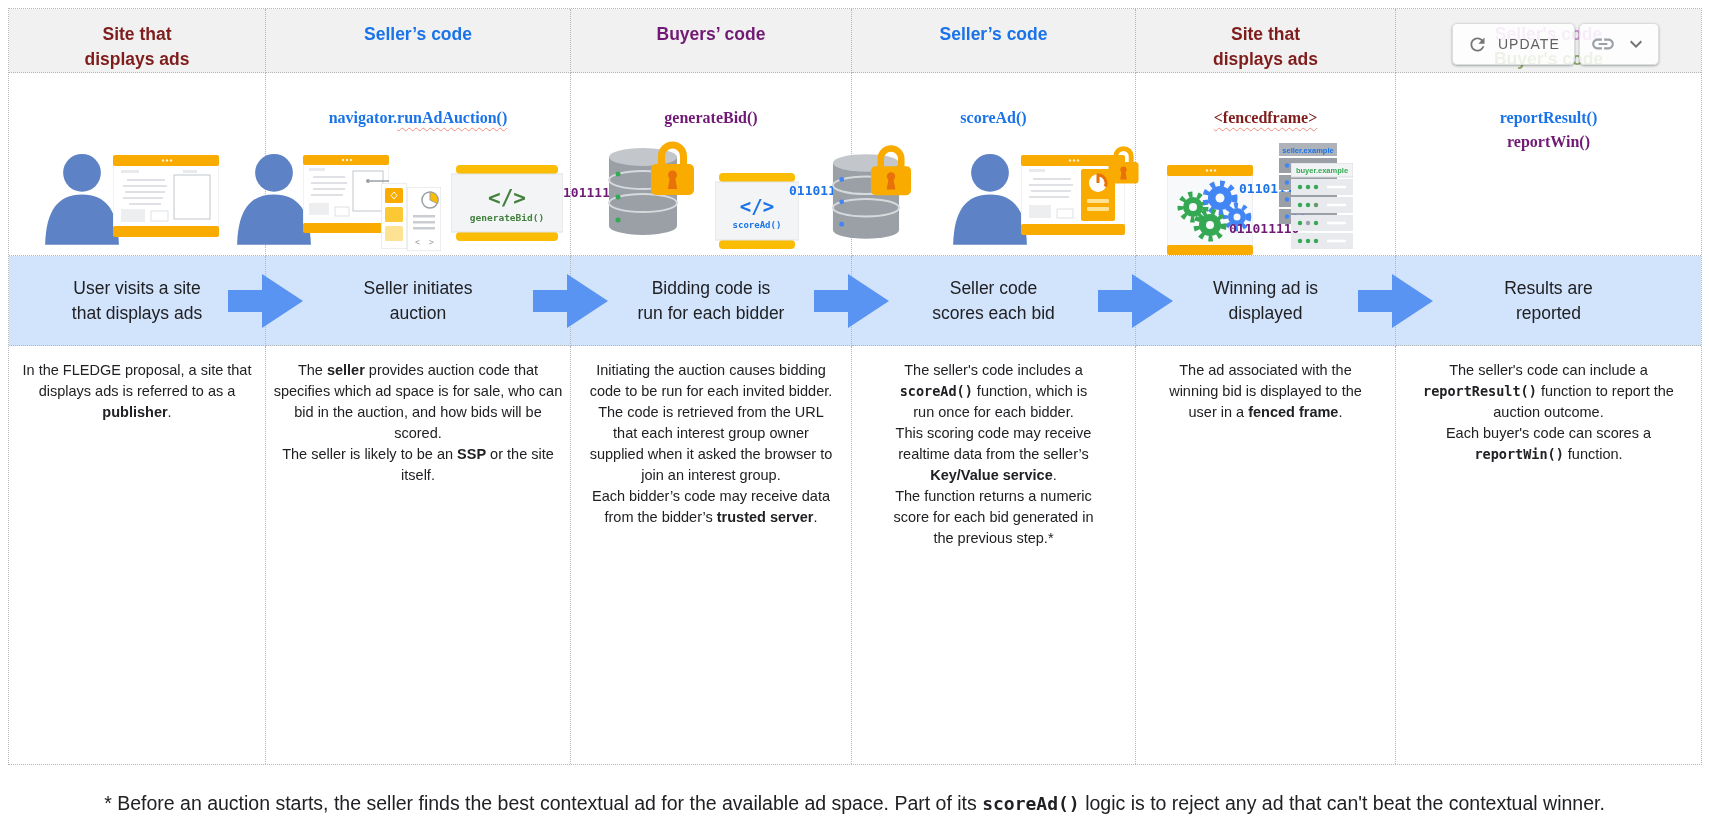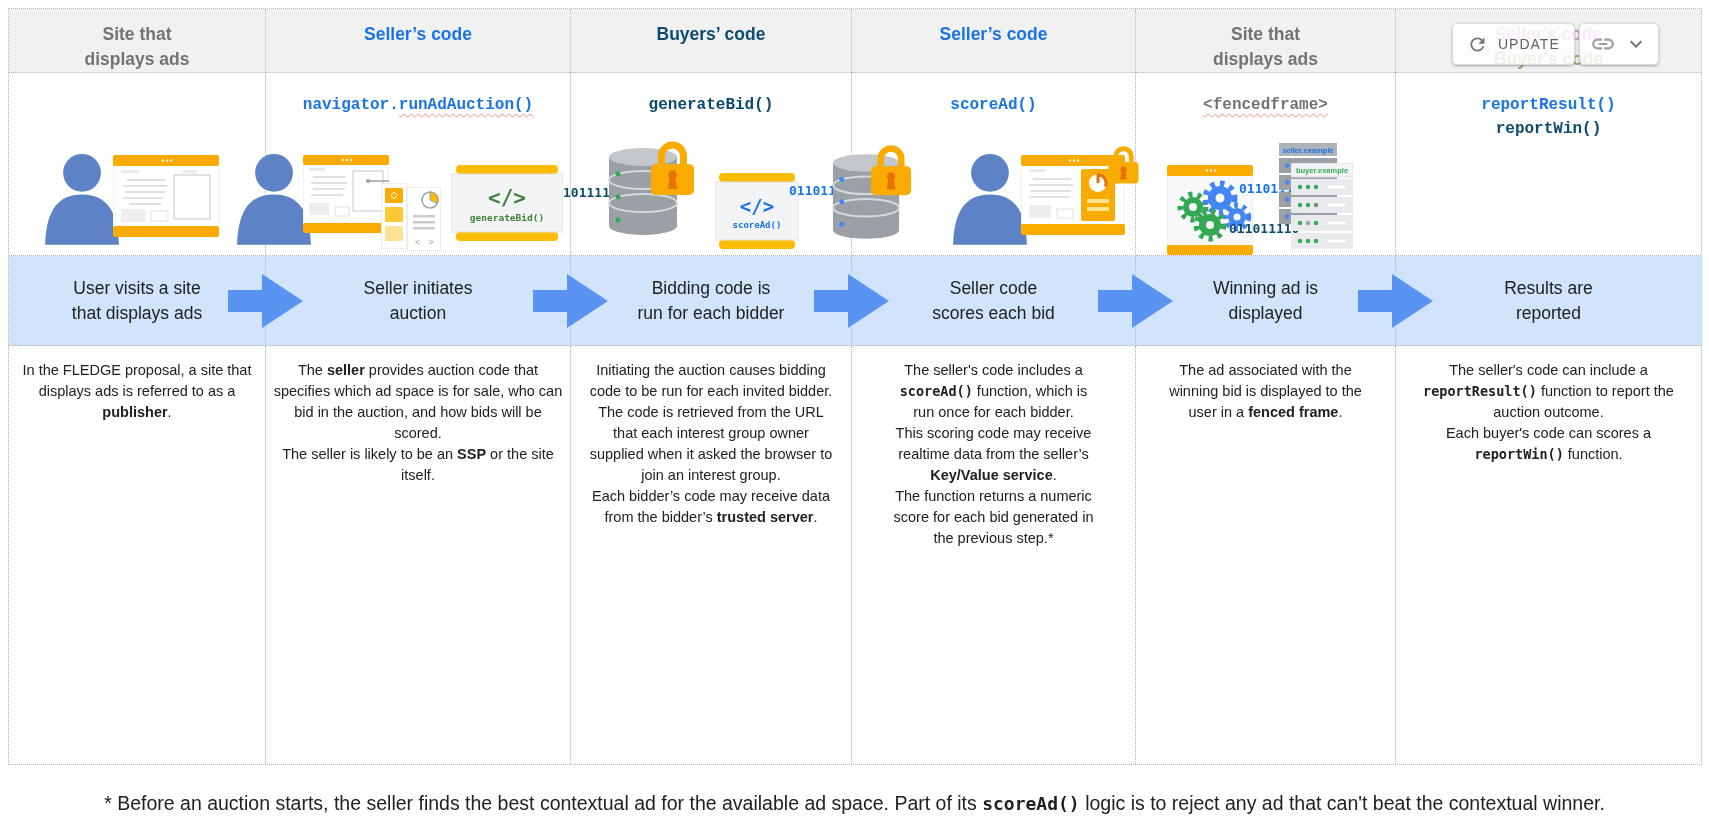--- a/index.html
+++ b/index.html
@@ -19,24 +19,24 @@
   .cell.last { border-right:none; }
   .hcell { background:#f1f1f1; border-bottom:1px dotted #b4b7ba;
     text-align:center; padding-top:13px; font-weight:bold; font-size:17.5px;
     line-height:25px; white-space:pre-line; }
   .icell { border-bottom:1px dotted #b4b7ba; }
   .scell { background:#d2e3fc; border-bottom:1px dotted #b4b7ba;
     display:flex; align-items:center; justify-content:center; text-align:center;
     font-size:17.5px; line-height:25px; white-space:pre-line; }
   .tcell { padding-top:14px; }
   .c-blue { color:#1a73e8; }
-  .c-green { color:#0c4a6e; }
-  .c-black { color:#737373; }
-  .code { font-family:Liberation Mono, monospace; font-weight:bold;
-    font-size:16px; text-align:center; padding-top:20px; line-height:24px; }
+  .c-green { color:#701a75; }
+  .c-black { color:#7f1d1d; }
+  .code { font-family:Liberation Serif, serif; font-weight:bold;
+    font-size:16px; text-align:center; padding-top:33px; line-height:24px; }
   .squiggle { text-decoration-line:underline; text-decoration-style:wavy;
     text-decoration-color:#f0907e; text-decoration-thickness:1px; text-underline-offset:4px; }
   .body-text { text-align:center; font-size:14.5px; line-height:21px; }
   .para + .para { }
   .bold { font-weight:bold; }
   .mono { font-family:"DejaVu Sans Mono", monospace; font-weight:bold; font-size:13.5px; }
   .pad1 { padding-left:8px;  padding-right:8px; }
   .pad2 { padding-left:3px;  padding-right:3px; }
   .pad3 { padding-left:14px; padding-right:14px; }
   .pad4 { padding-left:36px; padding-right:36px; }

